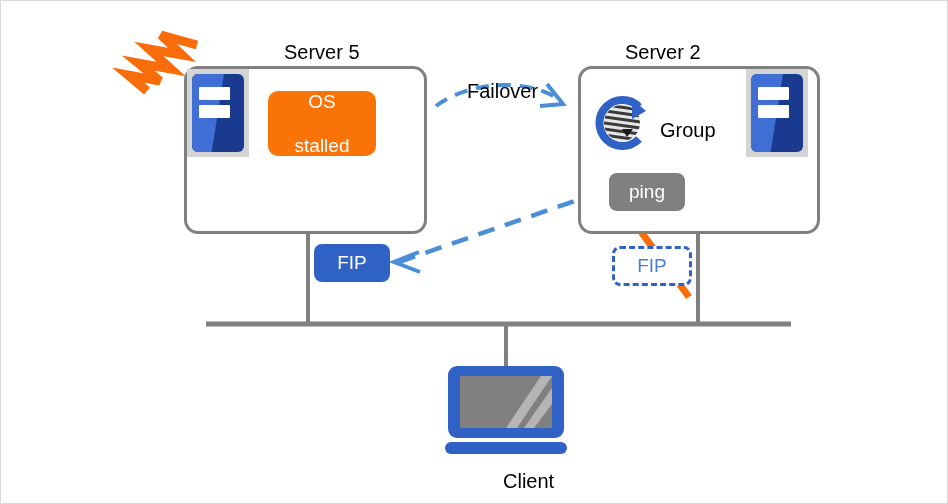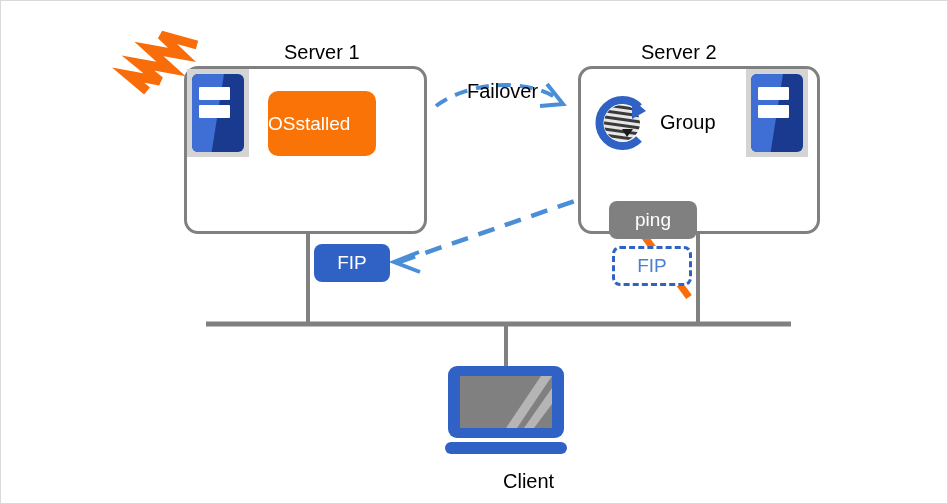--- a/index.html
+++ b/index.html
@@ -18,23 +18,23 @@
   
   .label{
     position:absolute;
     color:#000000;
     font-size:20px;
     line-height:1.1;
     white-space:nowrap;
     font-family:"Liberation Sans","DejaVu Sans",sans-serif;
   }
   .label-server1{left:283px;top:40px;}
-  .label-server2{left:640px;top:40px;}
+  .label-server2{left:624px;top:40px;}
   .label-failover{left:466px;top:52px;margin-top:27px;}
-  .label-group{left:659px;top:110px;text-align:right;}
+  .label-group{left:659px;top:118px;text-align:right;}
   .label-client{left:474px;top:469px;margin-left:28px;}
 
   
   .server-box{
     position:absolute;
     border:3px solid #808080;
     border-radius:14px;
     background:#ffffff;
     box-sizing:border-box;
   }
@@ -70,33 +70,32 @@
   .rack-bar.b1{top:17%;}
   .rack-bar.b2{top:40%;}
   #rack1{left:186px;top:68px;}
   #rack2{left:745px;top:68px;}
 
   
   #os-stalled{
     position:absolute;left:267px;top:90px;width:108px;height:65px;
     background:#F97306;border-radius:10px;
     color:#ffffff;font-size:19px;line-height:21px;
-    display:flex;align-items:center;justify-content:flex-start;
+    display:flex;flex-direction:column;align-items:center;justify-content:space-between;
     text-align:center;
     font-family:"Liberation Sans","DejaVu Sans",sans-serif;
   }
 
   
   #ping-box{
-    position:absolute;left:608px;top:172px;width:88px;height:38px;
+    position:absolute;left:608px;top:172px;width:76px;height:38px;
     background:#808080;border-radius:8px;
     color:#ffffff;font-size:19px;
     display:flex;align-items:center;justify-content:center;
     font-family:"Liberation Sans","DejaVu Sans",sans-serif;
-    margin-top:28px;
   }
 
   
   #fip-active{
     position:absolute;left:313px;top:243px;width:76px;height:38px;
     background:#2F62C4;border-radius:8px;
     color:#ffffff;font-size:19px;
     display:flex;align-items:center;justify-content:center;
     font-family:"Liberation Sans","DejaVu Sans",sans-serif;
   }
@@ -188,21 +187,21 @@
   <div id="os-stalled">
     <span>OS</span>
     <span>stalled</span>
   </div>
 
   <div id="ping-box">ping</div>
 
   <div id="fip-active">FIP</div>
   <div id="fip-inactive">FIP</div>
 
-  <div class="label label-server1">Server 1</div>
+  <div class="label label-server1">Server 5</div>
   <div class="label label-server2">Server 2</div>
   <div class="label label-failover">Failover</div>
   <div class="label label-group">Group</div>
   <div class="label label-client">Client</div>
 
   <svg id="client" viewBox="0 0 122 92">
 
     <rect x="3" y="2" width="116" height="72" rx="9" ry="9" fill="#2F62C4"></rect>
 
     <rect x="15" y="12" width="92" height="52" fill="#808080"></rect>

